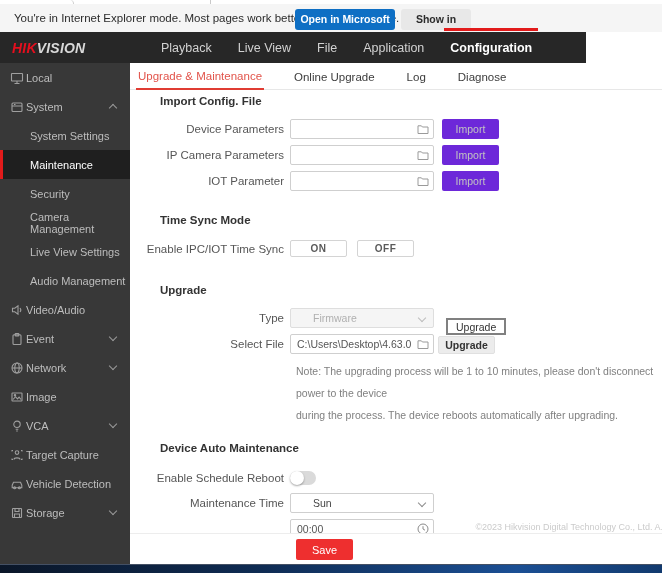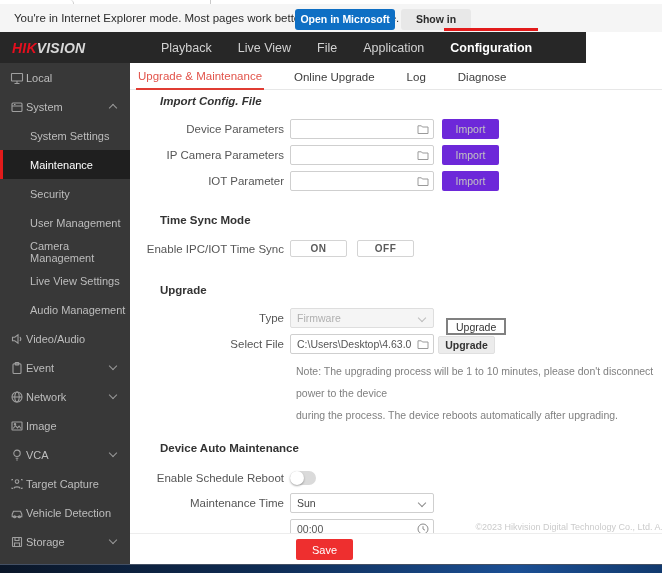--- a/index.html
+++ b/index.html
@@ -54,21 +54,21 @@
   .form-label { width:160px; text-align:right; padding-right:6px; font-size:11.5px; color:#565656; }
   .input-wrap { position:relative; width:144px; height:20px; }
   .txt { width:144px; height:20px; border:1px solid #cfcfcf; border-radius:2px; background:#fff;
          font-size:10.5px; color:#555; padding:0 22px 0 6px; font-family:inherit; }
   .folder-btn { position:absolute; right:5px; top:4px; width:13px; height:12px; background:none; border:none; padding:0; cursor:pointer; }
   .imp-btn { margin-left:8px; width:57px; height:20px; background:#6d28d9; color:#c2c2c2; border:none;
              border-radius:2px; font-size:10.5px; cursor:default; font-family:inherit; }
   .onoff { width:57px; height:17px; background:#fff; border:1px solid #d4d4d4; border-radius:2px;
            font-size:10px; font-weight:bold; color:#5a5a5a; letter-spacing:.5px; cursor:pointer; font-family:inherit; }
   .fake-select { position:relative; width:144px; height:20px; border:1px solid #cfcfcf; border-radius:2px; background:#fff;
-                 font-size:10.5px; color:#444; line-height:18px; padding-left:6px; cursor:pointer; }
+                 font-size:10.5px; color:#444; line-height:18px; padding-left:22px; cursor:pointer; }
   .fake-select.disabled { background:#f5f5f5; border-color:#dedede; color:#b0b0b0; cursor:default; }
   .fake-select .chev { right:8px; top:6px; border-color:#8c8c8c; }
   .fake-select.disabled .chev { border-color:#bdbdbd; }
   .upg-wrap { position:relative; margin-left:4px; }
   .upg-btn { width:57px; height:18px; background:#ececec; color:#333; font-weight:bold; font-size:10.5px;
              border:1px solid #e0e0e0; border-radius:2px; cursor:pointer; font-family:inherit; }
   .upg-tooltip { position:absolute; left:8px; top:-17px; background:#fff; border:2px solid #808080;
                  padding:0 8px; height:17px; line-height:14px; font-size:10.5px; color:#333; white-space:nowrap; }
   .note { margin-left:166px; font-size:10.5px; color:#808080; line-height:22px; }
   .toggle { position:relative; width:26px; height:14px; background:#dadada; border-radius:7px; cursor:pointer; }
@@ -134,23 +134,20 @@
     <div class="side-item sub">
         <span>System Settings</span>
       </div>
     <div class="side-item sub active">
         <span>Maintenance</span>
       </div>
     <div class="side-item sub">
         <span>Security</span>
       </div>
     <div class="side-item sub">
-        <span>User Management</span>
-      </div>
-    <div class="side-item sub">
         <span>Camera Management</span>
       </div>
     <div class="side-item sub">
         <span>Live View Settings</span>
       </div>
     <div class="side-item sub">
         <span>Audio Management</span>
       </div>
     <div class="side-item">
       <svg class="si" width="14" height="14" viewBox="0 0 14 14" fill="none" stroke="#9f9f9f" stroke-width="1.1">
@@ -224,21 +221,21 @@
   </div>
 
   <div class="content">
     <div class="tabbar">
       <div class="tab active">Upgrade &amp; Maintenance</div>
       <div class="tab">Online Upgrade</div>
       <div class="tab">Log</div>
       <div class="tab">Diagnose</div>
     </div>
 
-    <div class="sec-title" style="margin-top:4px; margin-bottom:11px;font-style:italic;">Import Config. File</div>
+    <div class="sec-title" style="margin-top:4px; margin-bottom:11px;">Import Config. File</div>
     <div class="form-row">
       <span class="form-label">Device Parameters</span>
       <span class="input-wrap">
         <input class="txt" style="">
         <button class="folder-btn"><svg width="12" height="11" viewBox="0 0 12 11" fill="none" stroke="#9a9a9a" stroke-width="1">
               <path d="M1 9.5V1.8h3.4l1 1.2H11v6.5H1z"></path>
             </svg></button>
       </span>
       <button class="imp-btn">Import</button>
     </div>

